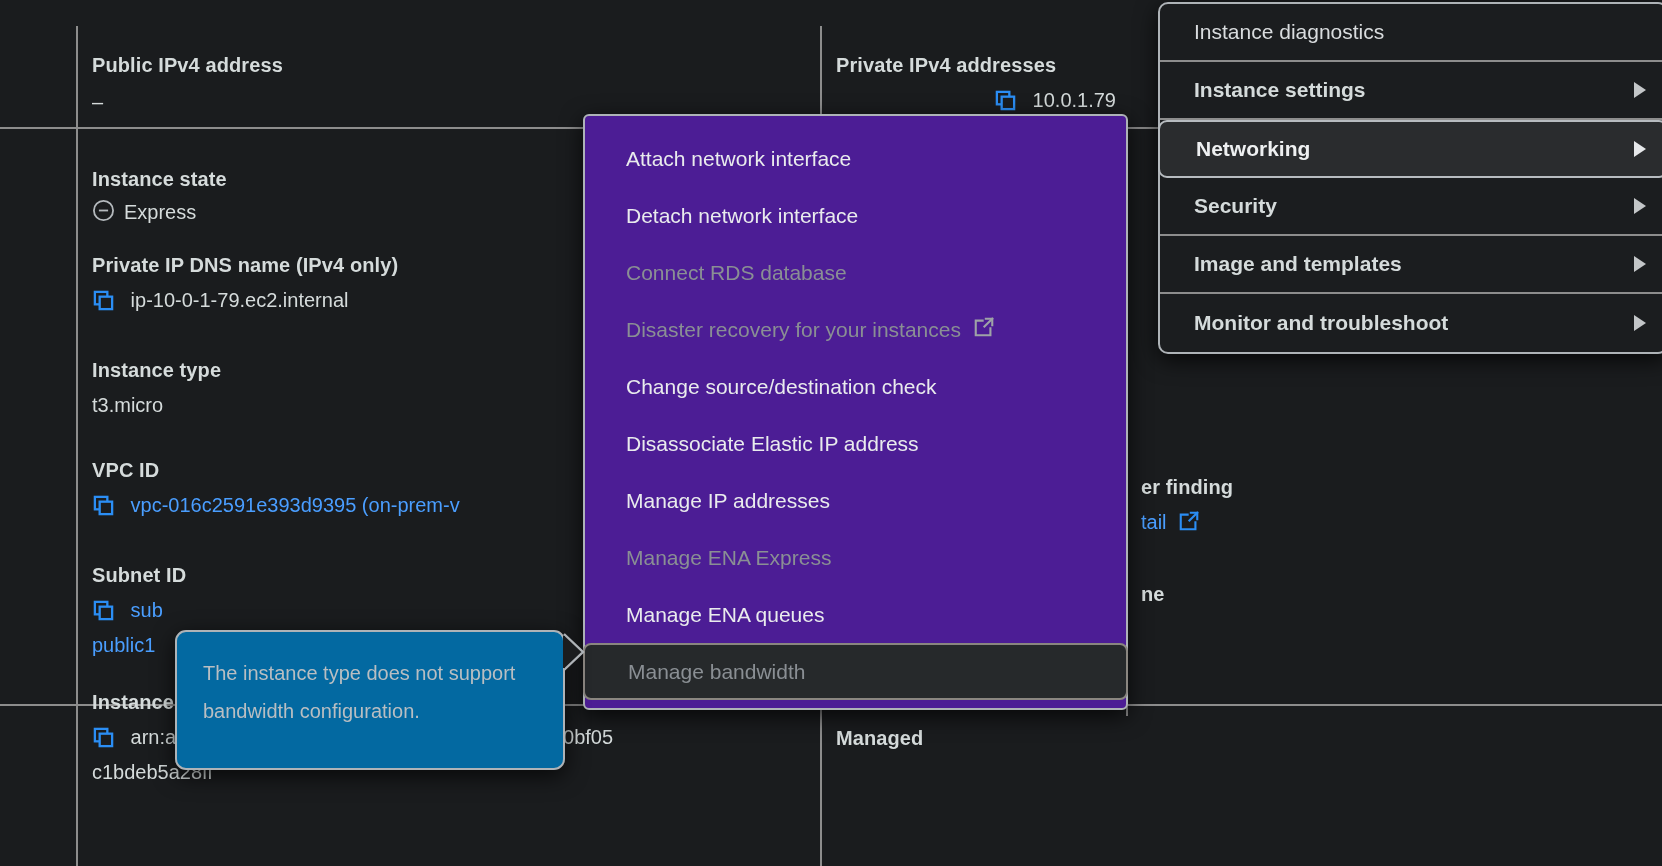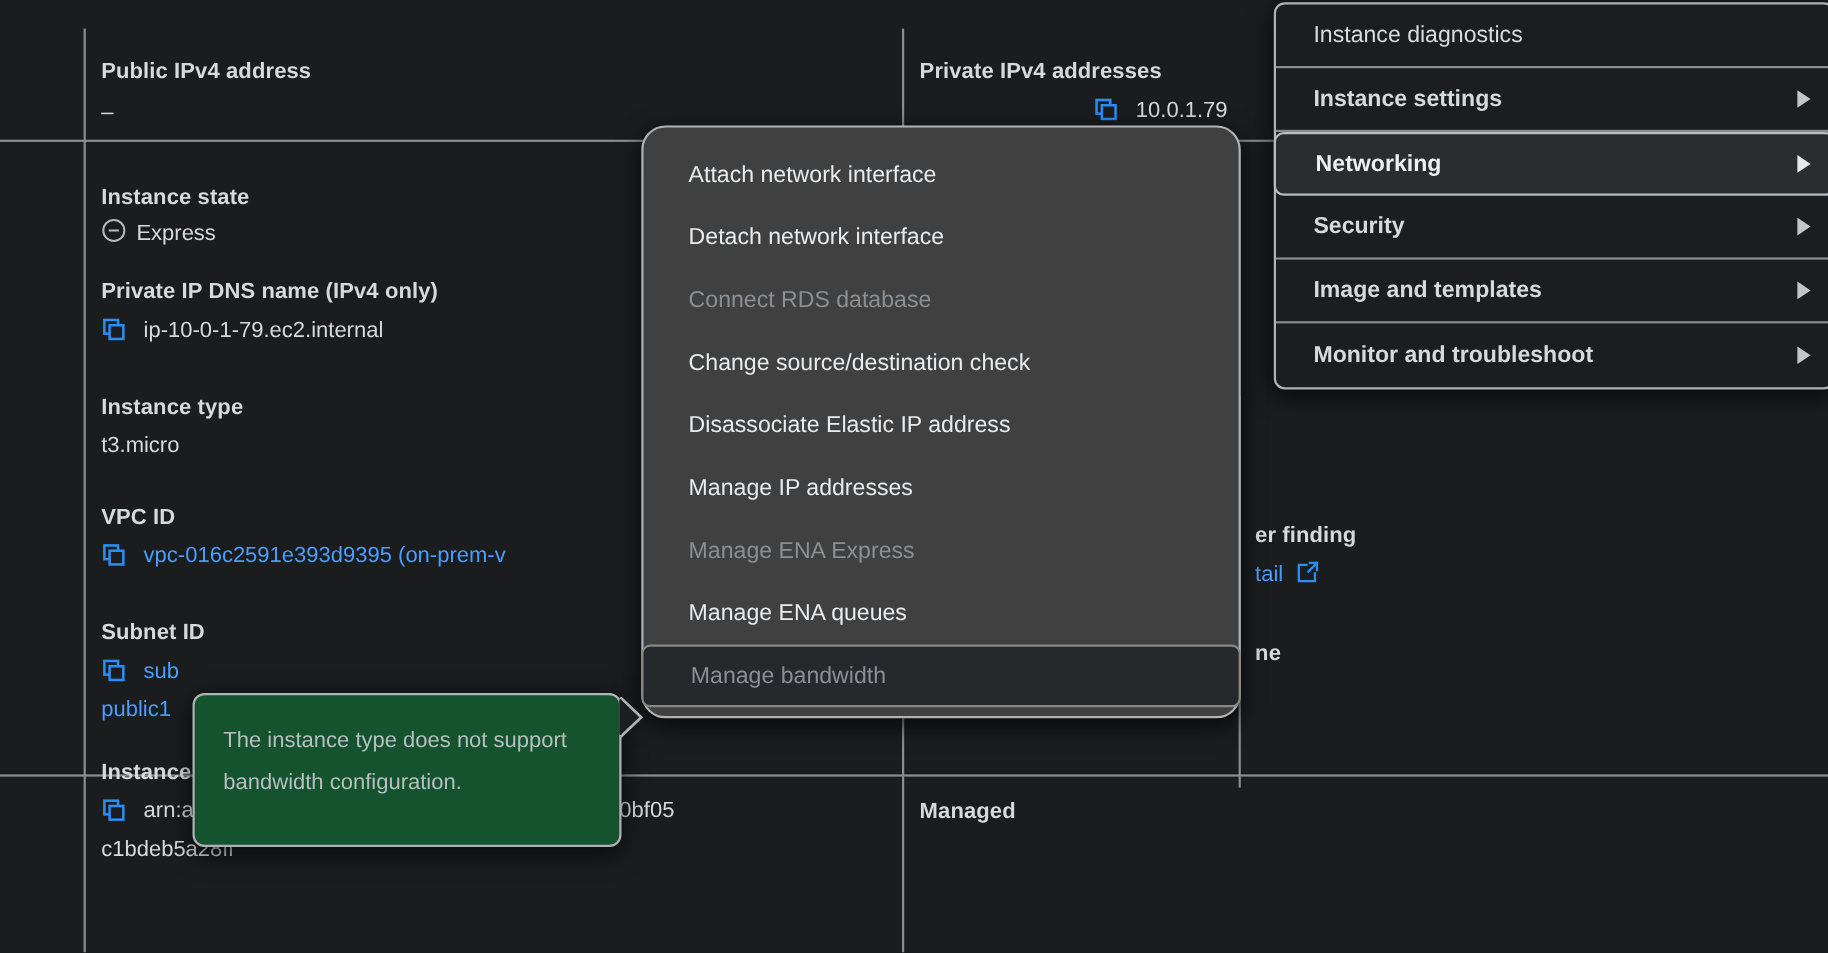--- a/index.html
+++ b/index.html
@@ -30,23 +30,23 @@
     line-height:28px; margin-top:6px; white-space:nowrap;
   }
   .f-value.link { color:#4a9eff; }
   .copy-ico { display:inline-block; vertical-align:-5px; margin-right:10px; }
   .state-row { display:flex; align-items:center; gap:9px; margin-top:6px; }
   .ext-ico { display:inline-block; vertical-align:-3px; margin-left:6px; }
 
   
   .menu {
     position:absolute;
-    background:#404040;
+    background:#4c1d95;
     border:2px solid #aeb3b7;
-    border-radius:22px;
+    border-radius:6px;
     box-shadow:0 6px 22px rgba(0,0,0,0.75);
   }
   .menu-item {
     display:flex; align-items:center;
     font-size:21px; line-height:24px;
     color:#e9ebed; font-weight:400;
     white-space:nowrap;
     padding:0 22px 0 41px;
     height:57px;
     position:relative;
@@ -84,21 +84,21 @@
     border-left:12px solid #c3c6c8;
     border-top:8px solid transparent;
     border-bottom:8px solid transparent;
     margin-left:24px;
   }
   .menu2-item.active .caret { border-left-color:#e6e8ea; }
 
   
   .tooltip {
     position:absolute;
-    background:#14532d;
+    background:#0369a1;
     border:2px solid #aeb3b7;
     border-radius:11px;
     padding:22px 26px;
     color:#b9bec2;
     font-size:20px;
     line-height:38px;
     box-shadow:0 6px 22px rgba(0,0,0,0.7);
     z-index:40;
   }
   .tooltip-arrow {
@@ -276,20 +276,30 @@
     </div>
 
     <div class="menu-item">
       <span>Detach network interface</span>
     </div>
 
     <div class="menu-item disabled">
       <span>Connect RDS database</span>
     </div>
 
+    <div class="menu-item disabled">
+      <span>Disaster recovery for your instances</span>
+      <span class="ext-ico" style="margin-left:12px;">
+        <svg width="22" height="22" viewBox="0 0 24 24" fill="none">
+          <path d="M14 3h7v7" stroke="#9ea3a7" stroke-width="2.3" stroke-linecap="square"></path>
+          <path d="M21 3l-8.5 8.5" stroke="#9ea3a7" stroke-width="2.3" stroke-linecap="square"></path>
+          <path d="M19 13.5V21H3V5h7.5" stroke="#9ea3a7" stroke-width="2.3" stroke-linecap="square"></path>
+        </svg>
+      </span>
+    </div>
 
     <div class="menu-item">
       <span>Change source/destination check</span>
     </div>
 
     <div class="menu-item">
       <span>Disassociate Elastic IP address</span>
     </div>
 
     <div class="menu-item">

